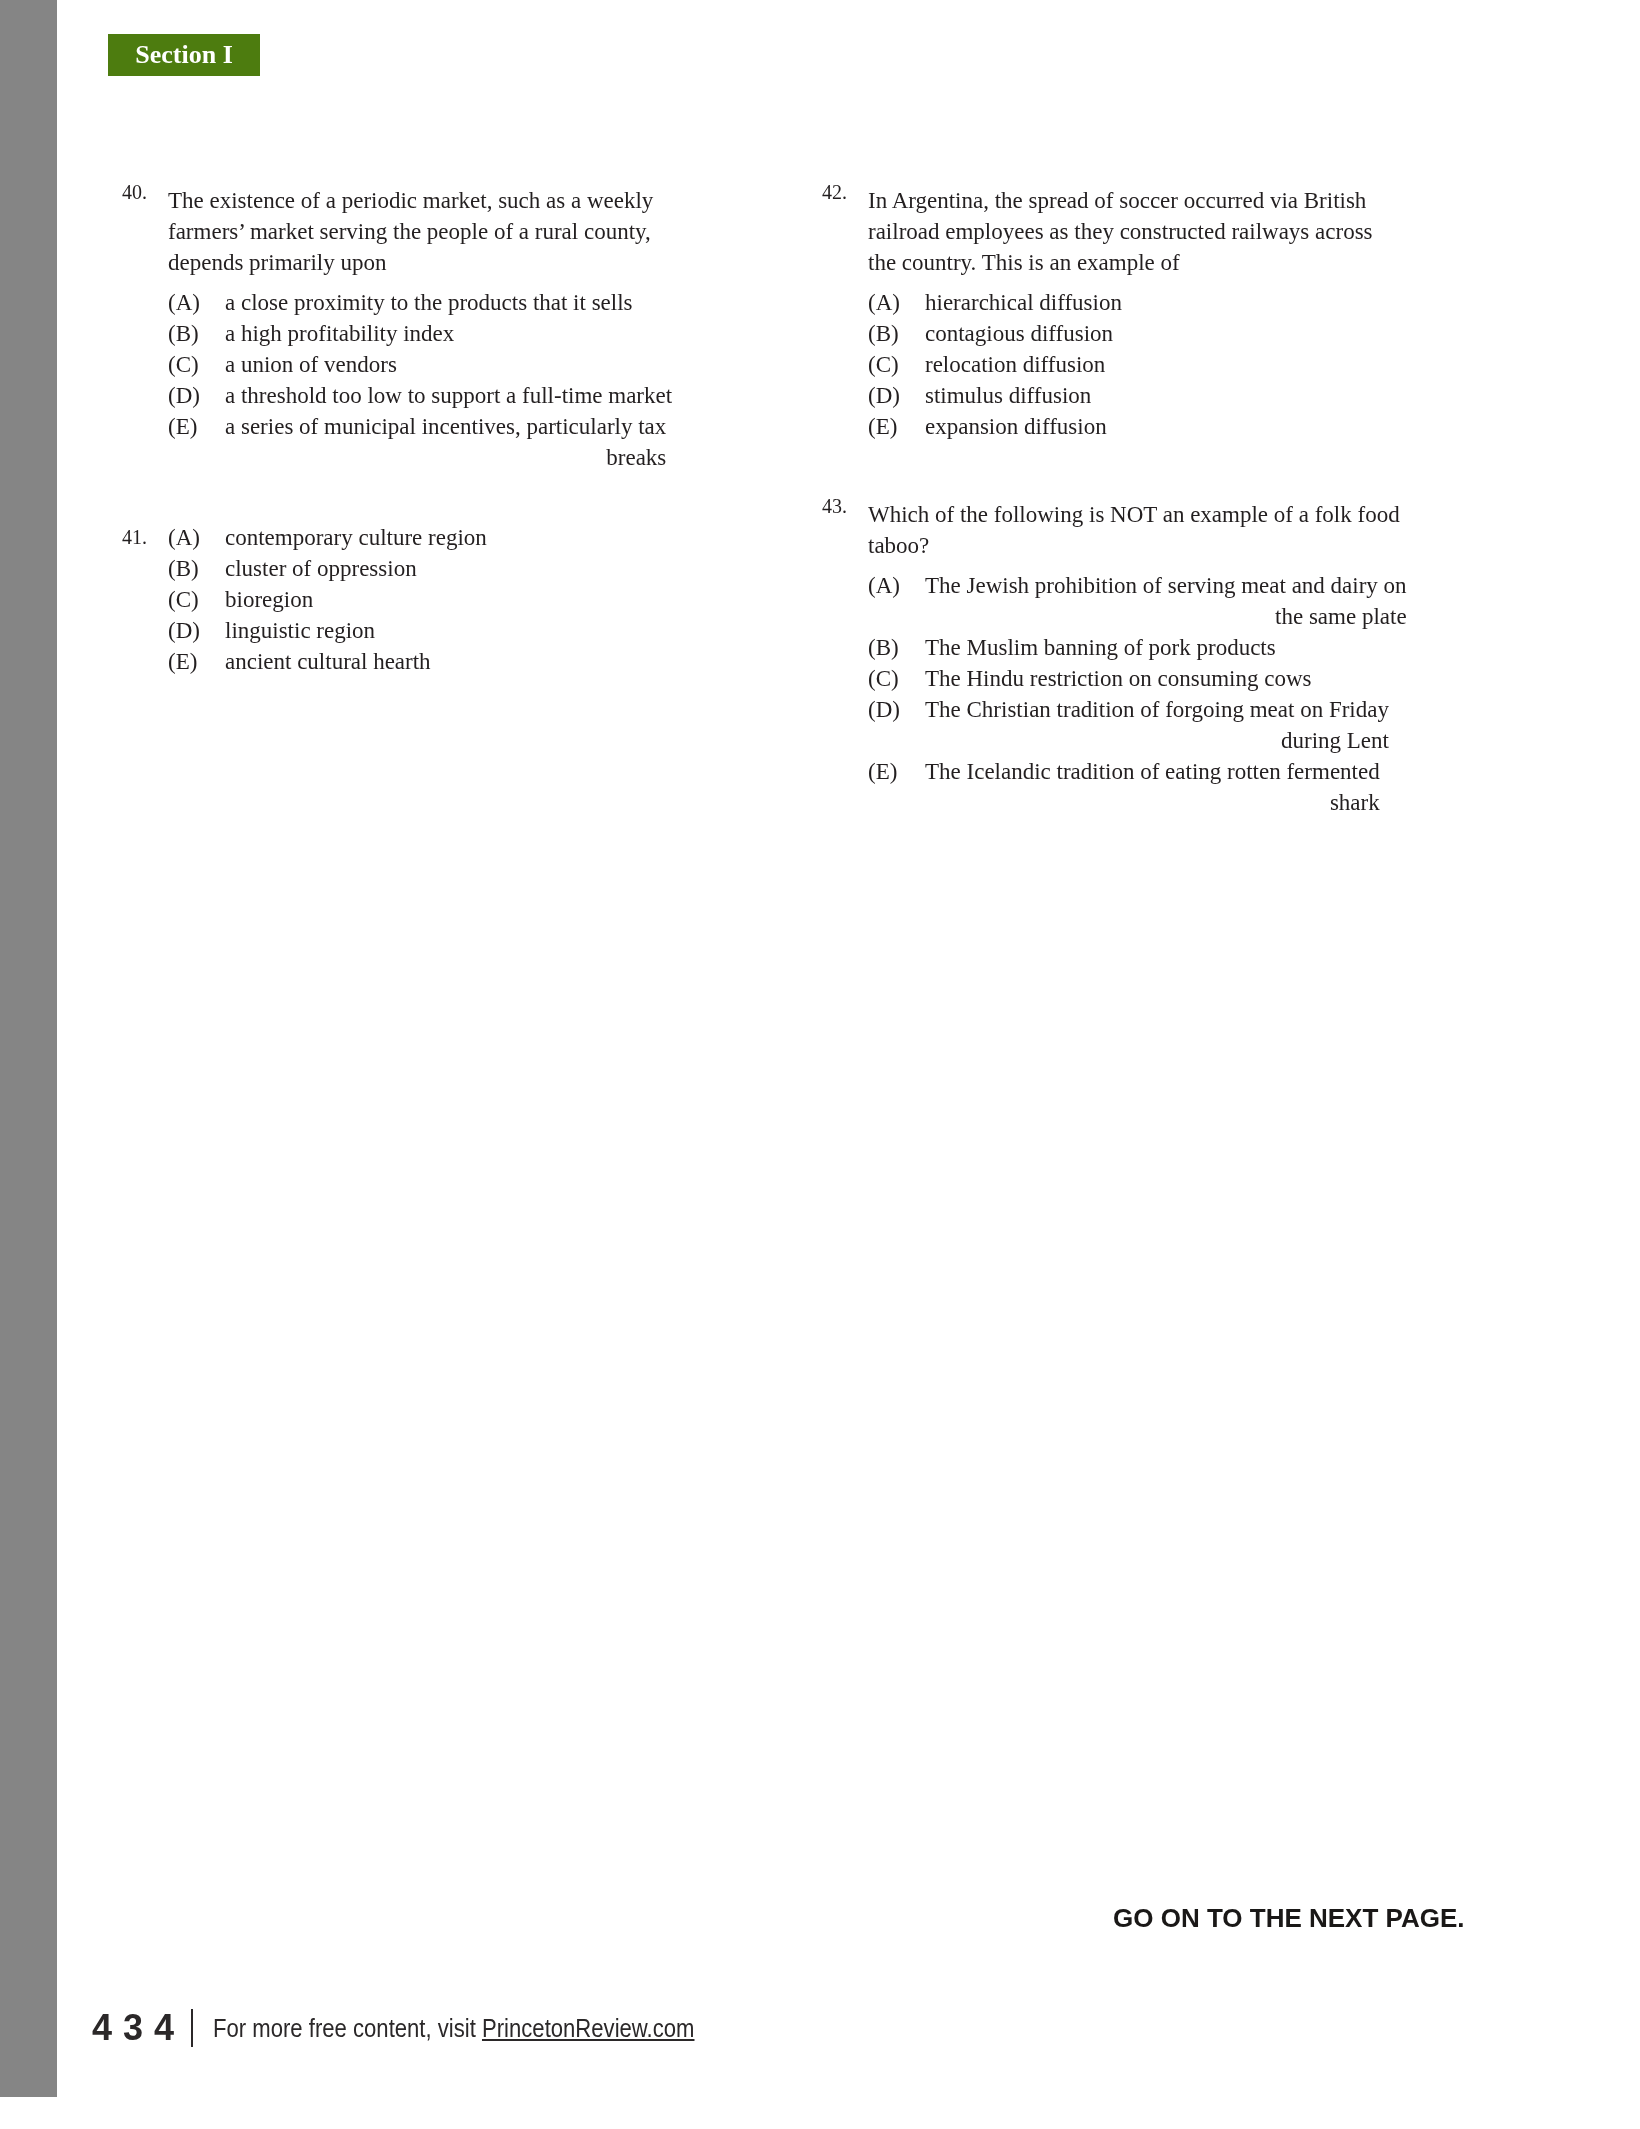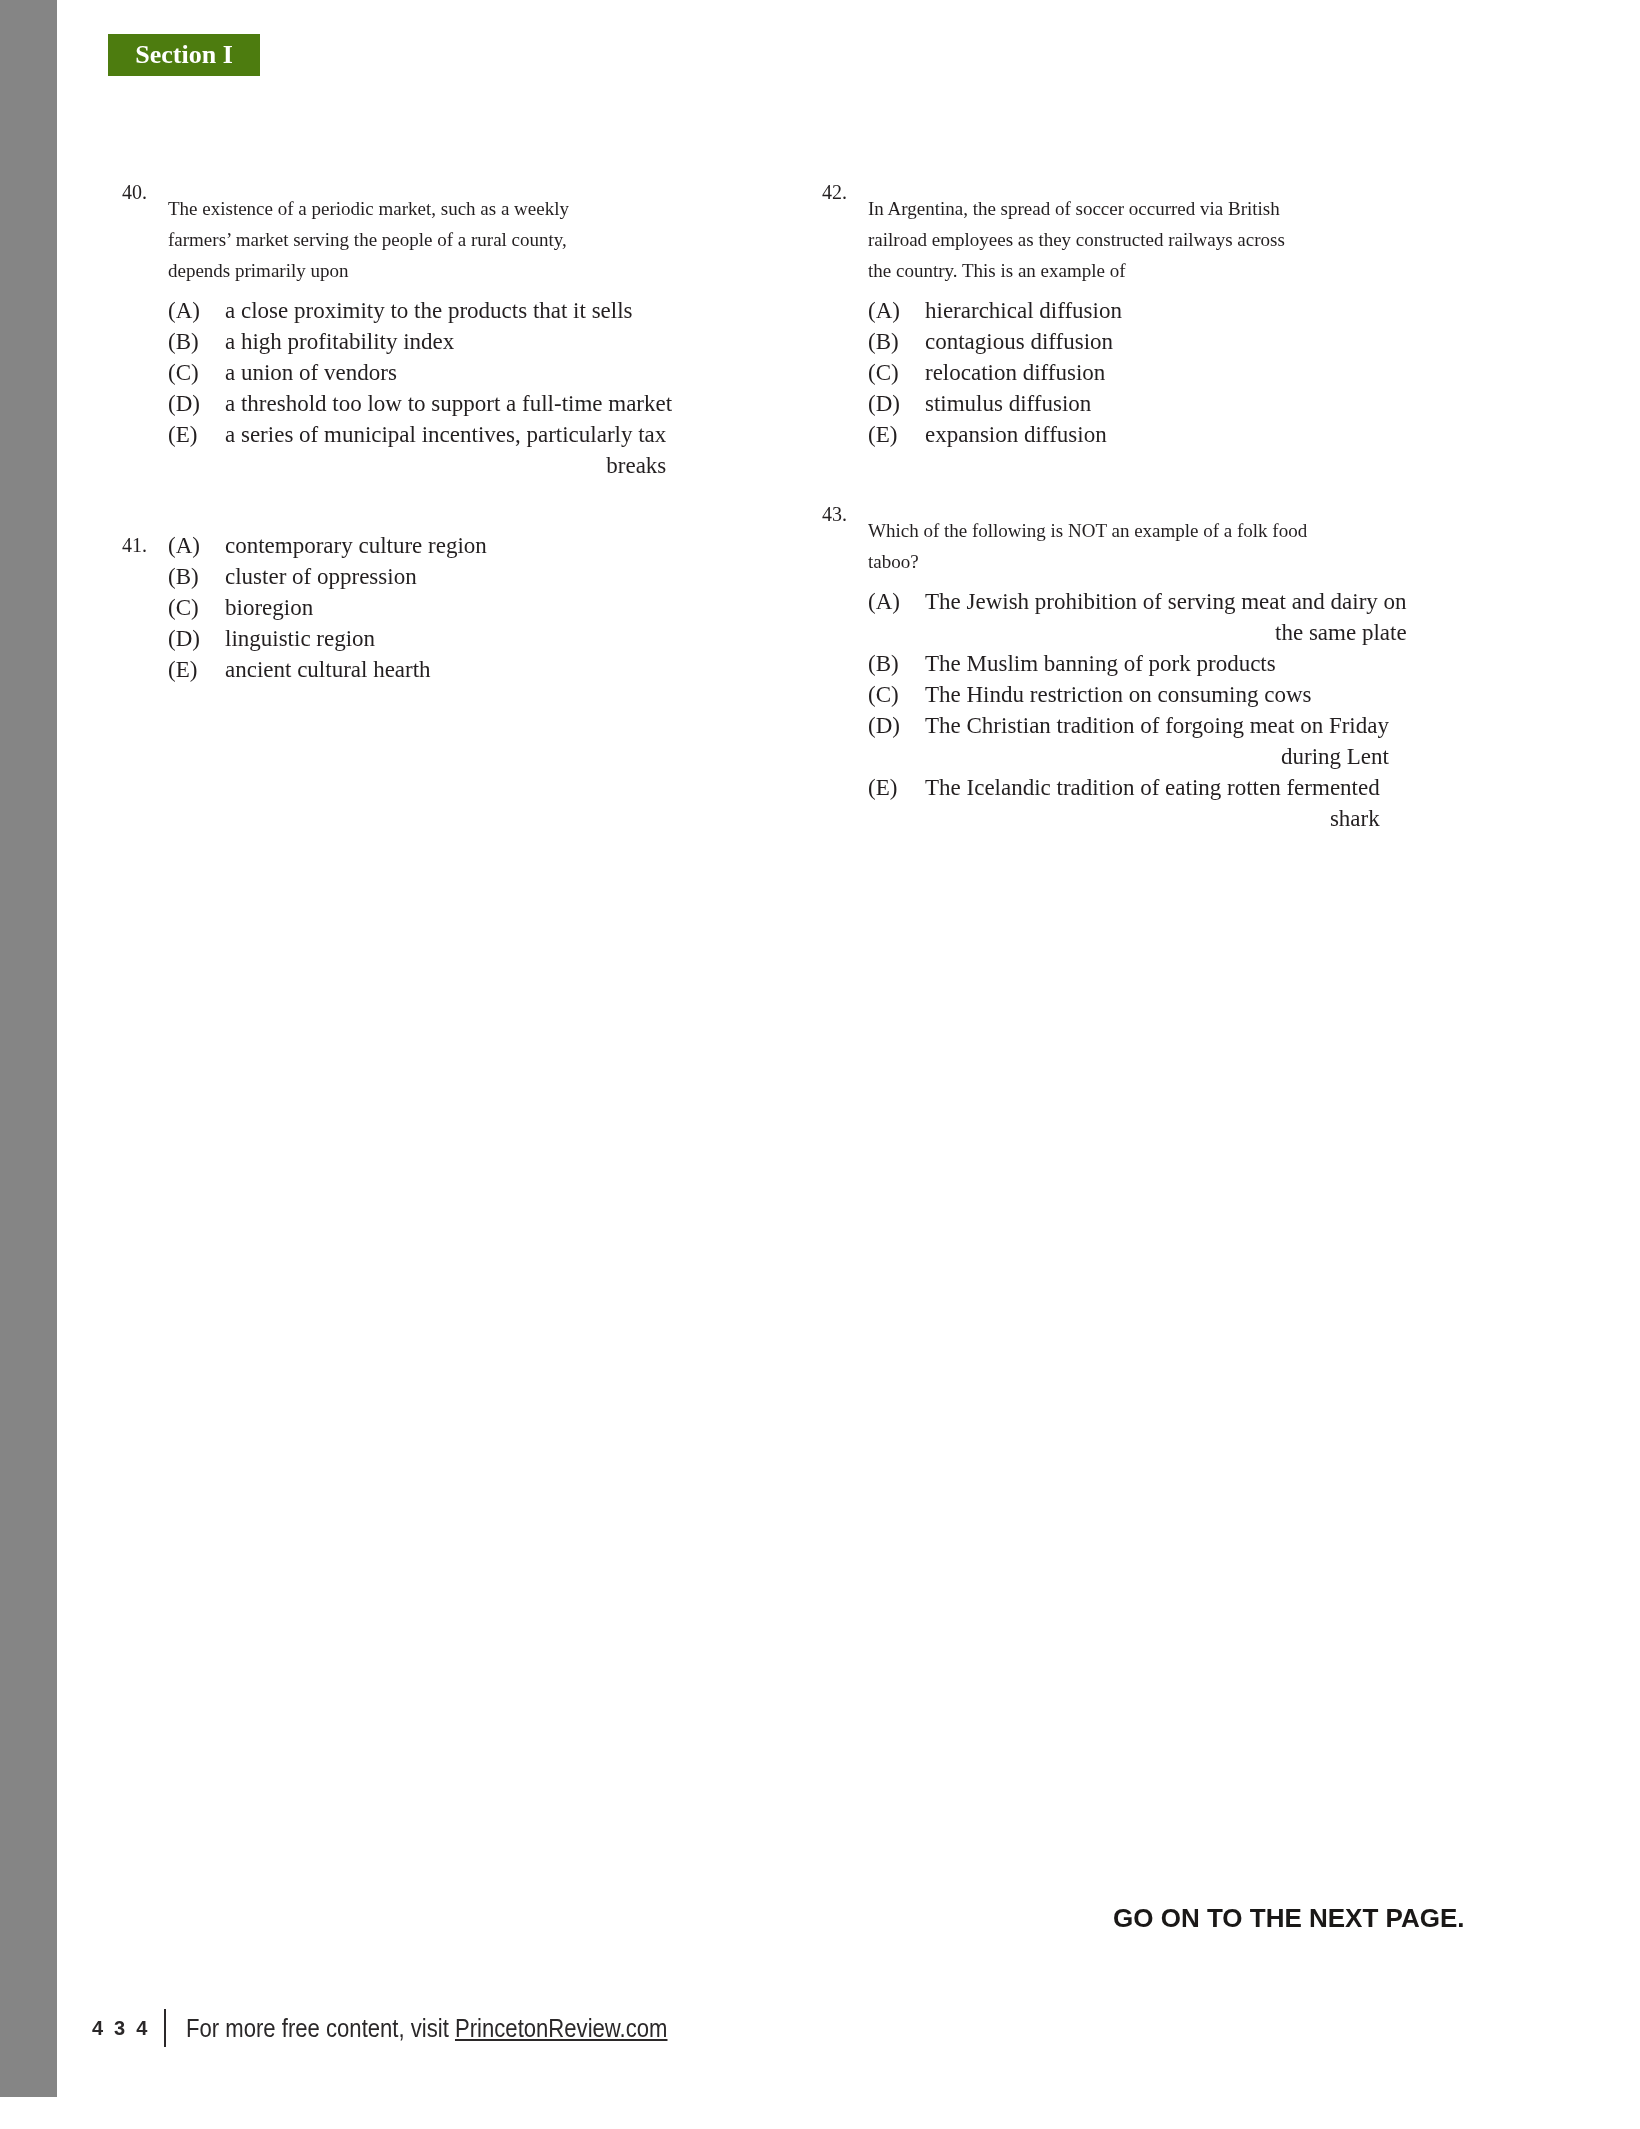--- a/index.html
+++ b/index.html
@@ -24,44 +24,44 @@
   .col-left  { left:122px; width:640px; }
   .col-right { left:822px; width:640px; }
   .question { display:flex; }
   .question + .question { margin-top:49px; }
   .qnum {
     flex:none; width:46px;
     font-size:20px; line-height:31px;
   }
   .qbody { flex:1; min-width:0; }
   .stem {
-    font-size:19px; line-height:31px;
+    font-size:23px; line-height:31px;
     white-space:pre-line;
-    margin:16px 0 9px 0;
+    margin:8px 0 9px 0;
   }
   .choice { display:flex; font-size:23px; line-height:31px; }
   .choice-label { flex:none; width:57px; }
   .choice-text {
     white-space:pre-line;
     padding-left:23px; text-indent:-23px;text-align:right;
   }
   .go-on {
     position:absolute; left:1113px; top:1904px;
     font-family:"Liberation Sans", sans-serif;
     font-weight:bold; font-size:26px; line-height:28px;
     color:#1a1817; white-space:nowrap;
   }
   .footer {
     position:absolute; left:92px; top:2006px; height:44px;
     display:flex; align-items:center;
     font-family:"Liberation Sans", sans-serif;
     color:#2b2829;
   }
   .page-num {
-    font-weight:bold; font-size:20px; letter-spacing:11px;
+    font-weight:bold; font-size:36px; letter-spacing:11px;
   }
   .footer-divider {
     width:2px; height:38px; background:#2b2829;
     margin-left:6px; margin-right:20px; flex:none;
   }
   .footer-note {
     font-size:26px;
     transform:scaleX(0.85); transform-origin:left center;
     white-space:nowrap;
   }

